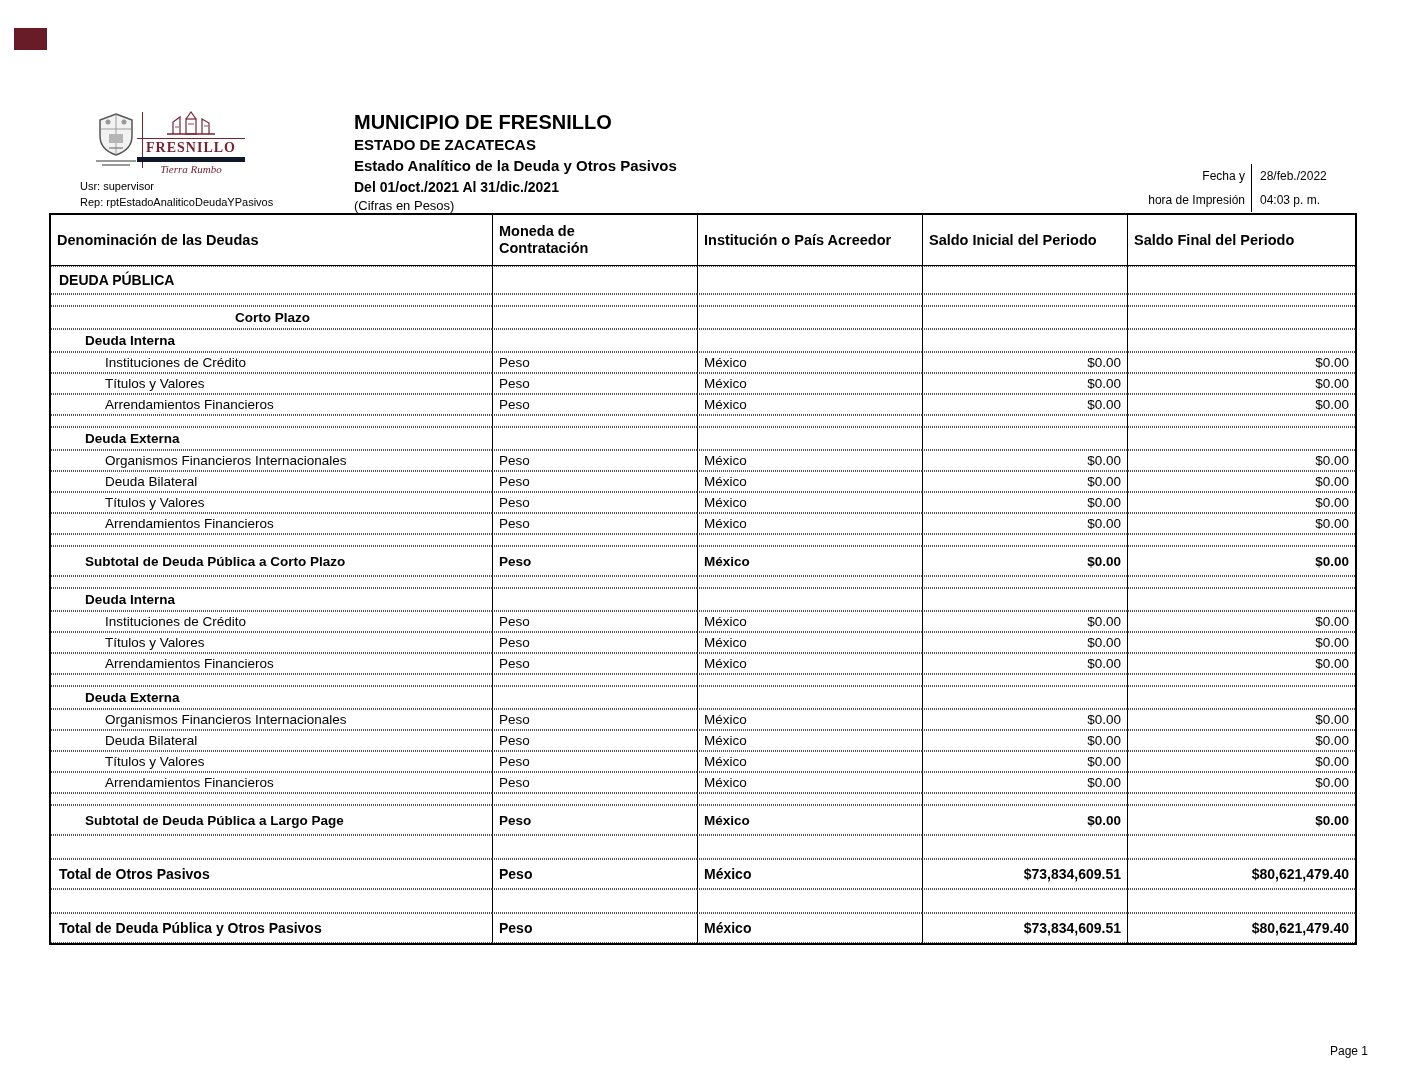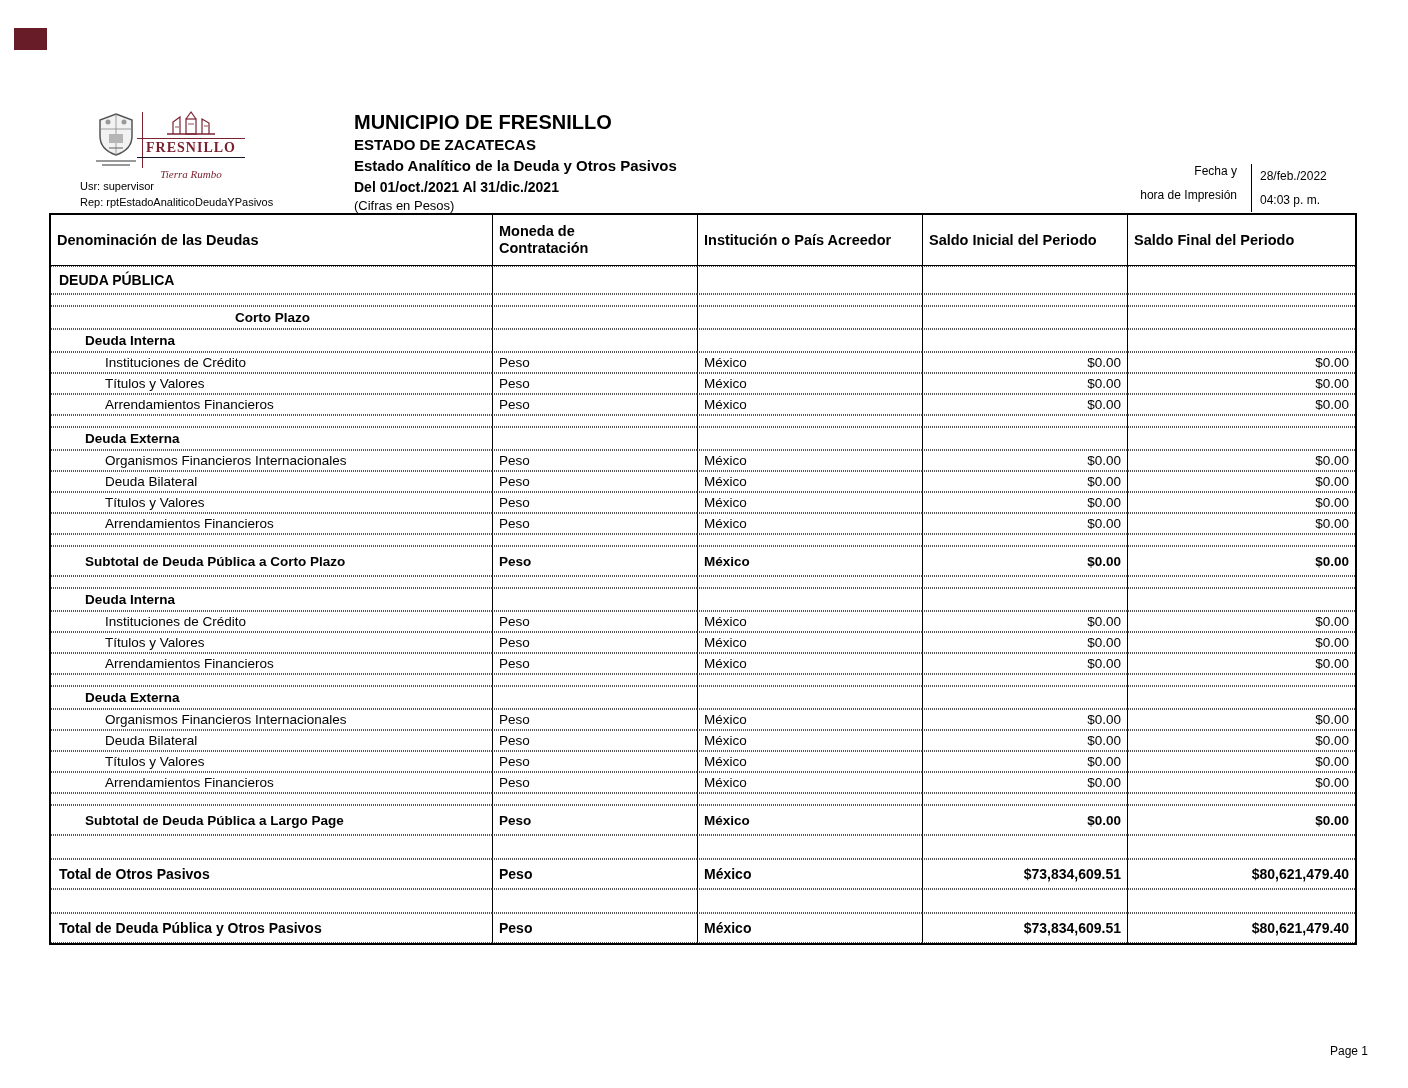--- a/index.html
+++ b/index.html
@@ -10,35 +10,35 @@
   .accent{position:absolute;left:14px;top:28px;width:33px;height:22px;background:#681c28;}
 
   
   .logo{position:absolute;left:92px;top:110px;display:flex;align-items:flex-start;}
   .crest-col{display:flex;flex-direction:column;align-items:center;width:48px;padding-top:2px;}
   .crest-lines{width:40px;margin-top:2px;}
   .crest-lines div{height:2px;background:#999;margin-top:2px;}
   .logo-sep{width:1px;background:#7a2230;height:56px;margin:2px 4px 0 2px;}
   .logo-right{display:flex;flex-direction:column;align-items:center;width:88px;}
   .logo-name{font-family:"Liberation Serif",serif;font-weight:bold;color:#7a2230;
-    font-size:14px;letter-spacing:1px;border-top:1px solid #7a2230;border-bottom:1px solid #0f172a;
+    font-size:14px;letter-spacing:1px;border-top:1px solid #7a2230;border-bottom:5px solid #0f172a;
     padding:1px 9px;margin-top:2px;}
-  .logo-tagline{font-family:"Liberation Serif",serif;font-style:italic;color:#7a2230;font-size:11px;margin-top:10px;}
+  .logo-tagline{font-family:"Liberation Serif",serif;font-style:italic;color:#7a2230;font-size:11px;margin-top:1px;}
 
   
   .center-head{position:absolute;left:354px;top:110px;width:700px;text-align:left;}
   .t1{font-size:20px;font-weight:bold;line-height:24px;}
   .t2{font-size:15px;font-weight:bold;line-height:21px;}
   .t3{font-size:15px;font-weight:bold;line-height:22px;}
   .t4{font-size:14px;font-weight:bold;line-height:20px;}
   .t5{font-size:13px;line-height:17px;}
 
   .meta-left{position:absolute;left:80px;top:178px;font-size:11px;line-height:16px;}
   .meta-right{position:absolute;right:56px;top:164px;font-size:12px;}
-  .meta-line{display:flex;justify-content:flex-end;align-items:flex-start;height:24px;gap:8px;}
+  .meta-line{display:flex;justify-content:flex-end;align-items:center;height:24px;}
   .meta-line .lbl{padding-right:6px;text-align:right;}
   .meta-line .val{border-left:1px solid #000;padding-left:8px;height:24px;display:flex;align-items:center;min-width:92px;}
 
   .page-label{position:absolute;right:40px;top:1044px;font-size:12px;}
 
   
   table.report{
     position:absolute;left:49px;top:213px;width:1304px;
     border-collapse:separate;border-spacing:0;table-layout:fixed;
     border:2px solid #000;font-size:13.5px;

